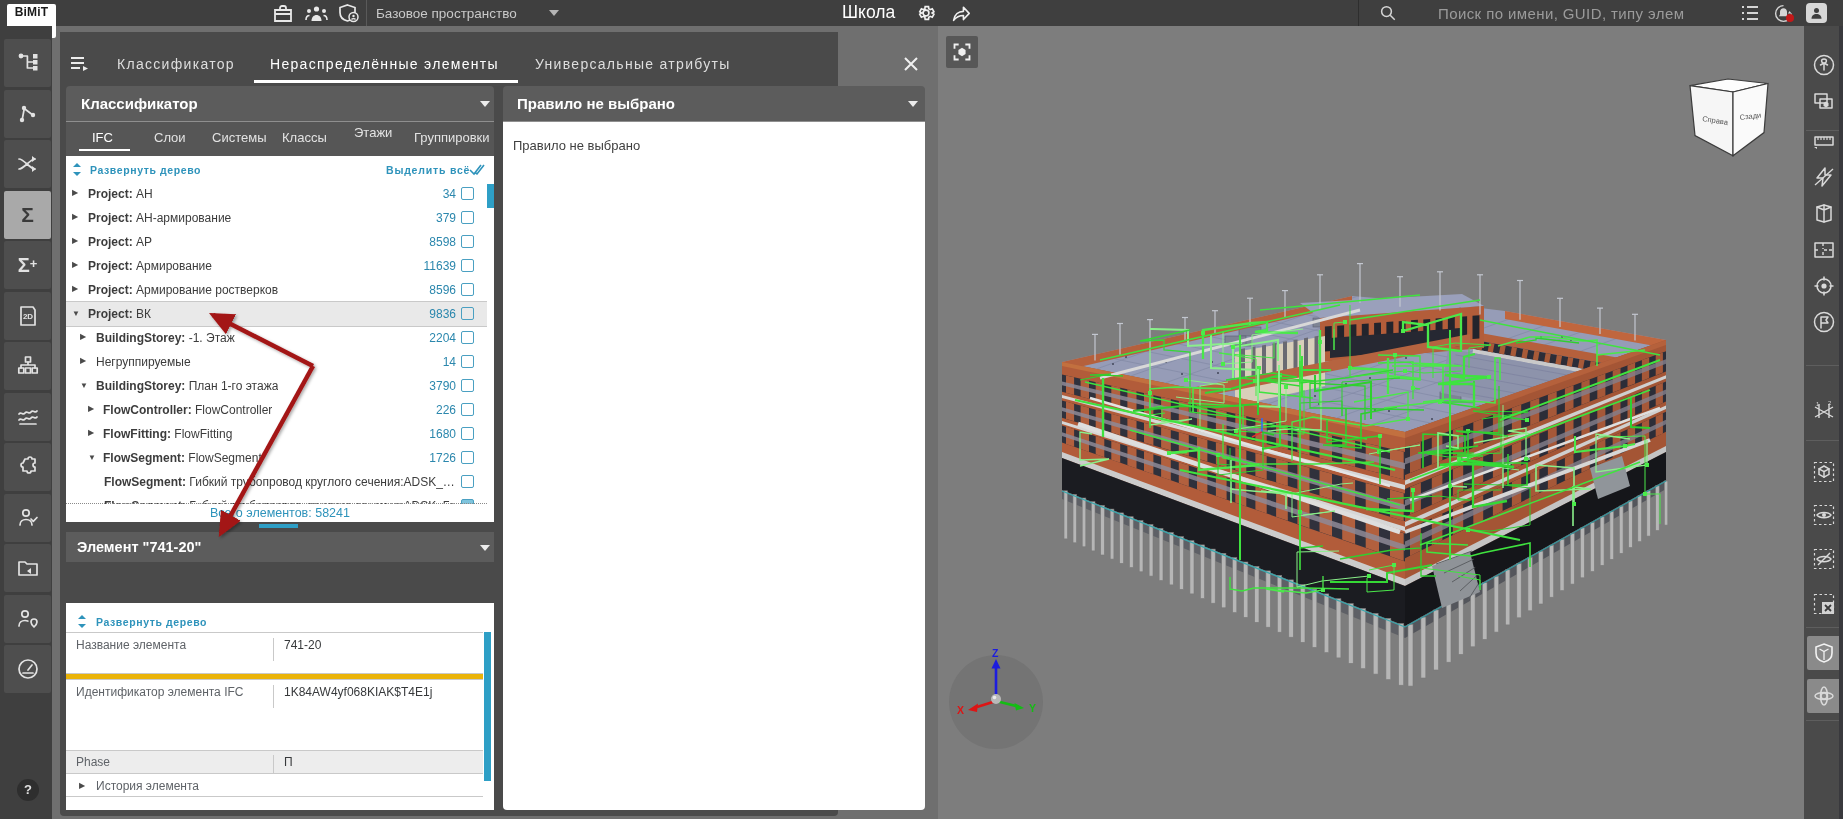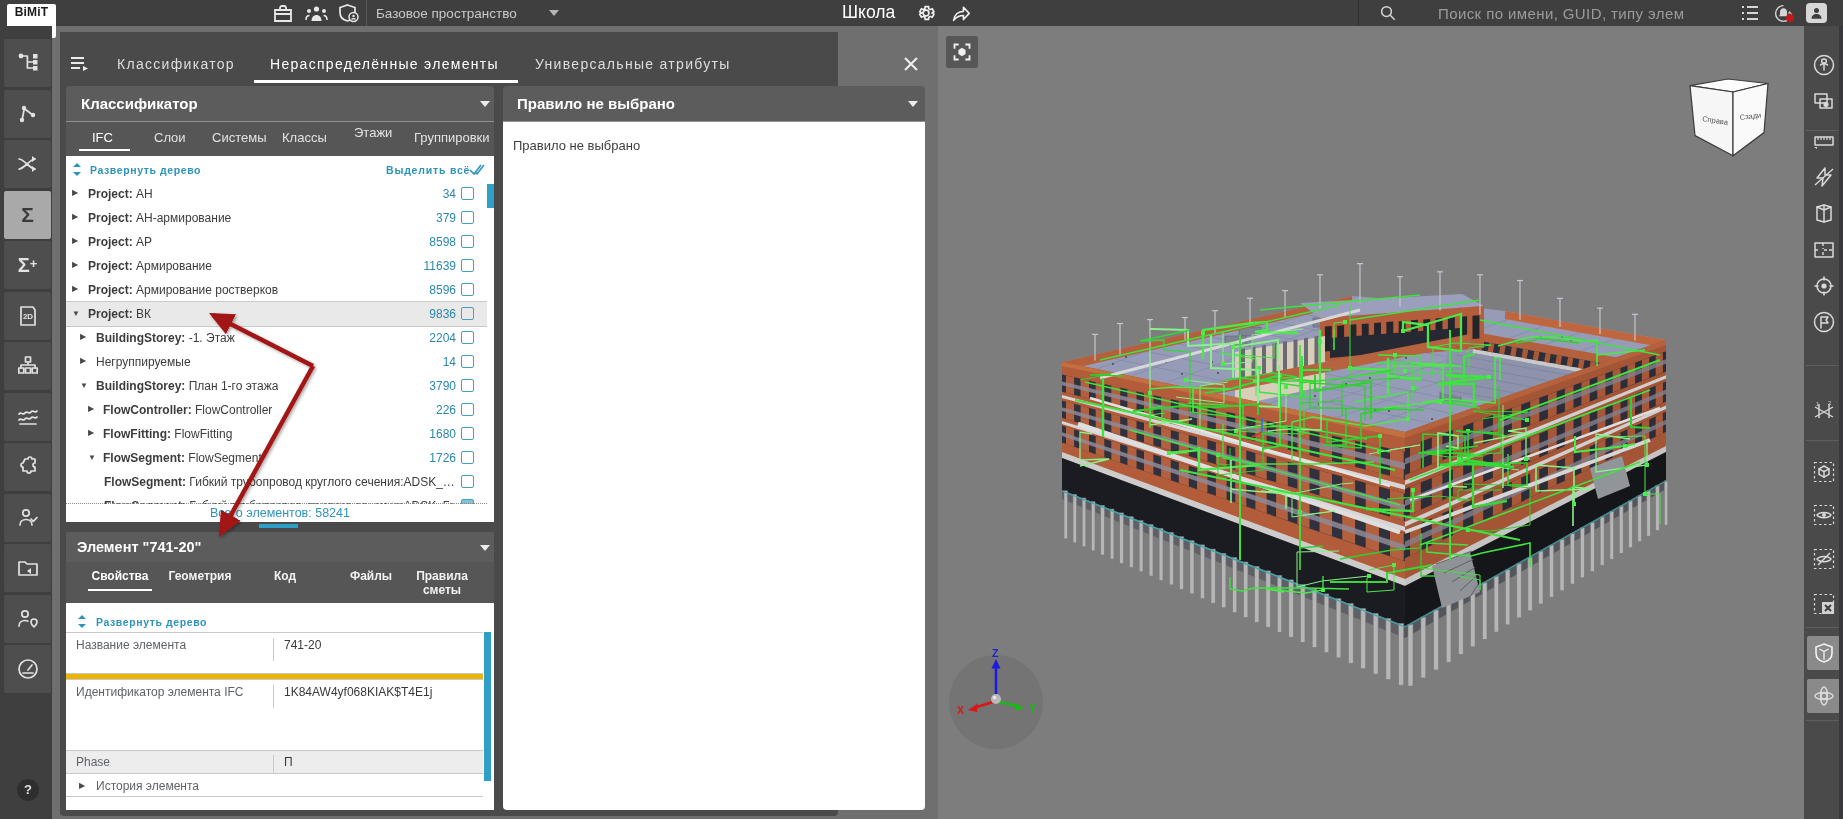--- a/index.html
+++ b/index.html
@@ -942,28 +942,20 @@
         <span class="cb" style="background:#7fc4dd"></span>
       </div>
   <div class="abs" style="left:0;top:347px;width:421px;height:2px;border-top:1.5px dotted #8a8a8a"></div>
   <div class="abs" style="left:0;top:349px;width:428px;height:17px;background:#fff;color:#2e93bb;font-size:12.5px;text-align:center;padding-top:1px">Всего элементов: 58241</div>
   <div class="abs" style="left:421px;top:28px;width:7px;height:24px;background:#2e9fc6"></div>
  </div>
  <div class="abs" style="left:199px;top:492px;width:39px;height:4px;background:#2e9fc6"></div>
 
  <div class="shead" style="left:6px;top:500px;width:428px;height:30px;font-size:14.5px;line-height:30px;padding-left:11px;border-bottom:none">Элемент "741-20"</div>
  <div class="caret" style="left:420px;top:513px"></div>
- <div class="tstrip" style="left:6px;top:530px;width:428px;height:41px">
-  <span class="etab" style="left:20px;top:7px;width:68px;color:#fff">Свойства</span>
-  <span class="etab" style="left:98px;top:7px;width:72px">Геометрия</span>
-  <span class="etab" style="left:204px;top:7px;width:30px">Код</span>
-  <span class="etab" style="left:278px;top:7px;width:54px">Файлы</span>
-  <span class="etab" style="left:346px;top:7px;width:60px">Правила<br>сметы</span>
-  <div class="abs" style="left:22px;top:27px;width:64px;height:2px;background:#fff"></div>
- </div>
  <div class="wbox" style="left:6px;top:571px;width:428px;height:207px;overflow:hidden">
   <svg class="abs" style="left:10px;top:12px" width="12" height="13" viewBox="0 0 12 13">
         <path d="M6 0l4 4H2zM6 13L2 9h8z" fill="#2e93bb"></path>
       </svg>
   <span class="bluelink abs" style="left:30px;top:13px">Развернуть дерево</span>
 <div class="prow" style="top:29px;background:#fff">
         <span class="plab">Название элемента</span>
         <span class="pval">741-20</span>
       </div>
 <div class="prow" style="top:70px;background:#eab308">

